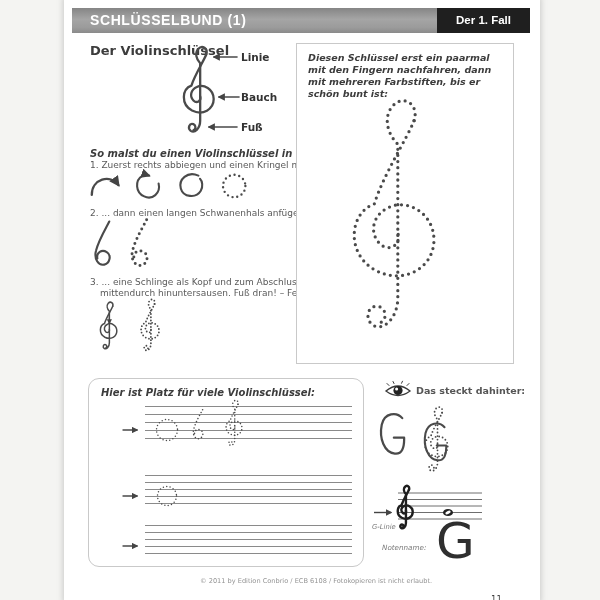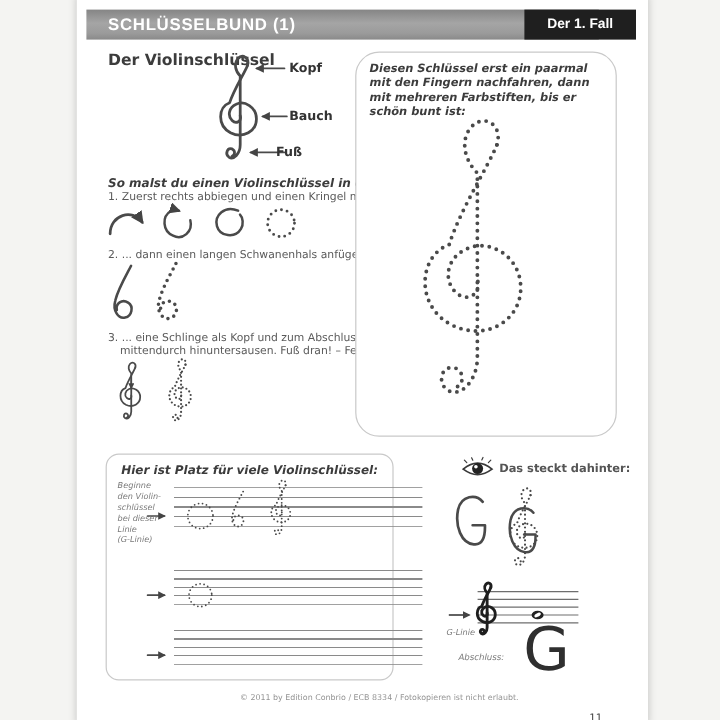--- a/index.html
+++ b/index.html
@@ -41,21 +41,21 @@
 
   
   svg.stroke{fill:none;stroke:#4a4a4a;stroke-linecap:round;stroke-linejoin:round;overflow:visible;}
   svg.stroke-thick{stroke-width:4;}
   .w3{stroke-width:3.4;}
   .dots-sm{stroke-width:4.5;stroke-dasharray:0 8;}
   .dots-md{stroke-width:3;stroke-dasharray:0 6;}
   .trace-dots{stroke-width:1.8;stroke-dasharray:0 3.4;}
 
   .roundbox{
-    border:1.5px solid #c9c9c9;border-radius:20px;background:#fff;box-sizing:border-box;
+    border:1.5px solid #c9c9c9;border-radius:0;background:#fff;box-sizing:border-box;
   }
 
   .staff8{
     background-image:repeating-linear-gradient(to bottom,var(--staff-line,#8a8a8a) 0,var(--staff-line,#8a8a8a) 1px,transparent 1px,transparent 8px);
     height:33px;
   }
   .staff7{
     background-image:repeating-linear-gradient(to bottom,var(--staff-line,#8a8a8a) 0,var(--staff-line,#8a8a8a) 1px,transparent 1px,transparent 7px);
     height:29px;
   }
@@ -91,31 +91,31 @@
 
   <div class="abs h-bold" style="left:26px;top:47px;">Der Violinschlüssel</div>
 
   <svg class="abs stroke w3" viewBox="0 -5 80 145" style="left:108px;top:47px;width:55px;height:98px;">
       <use href="#clef"></use>
     </svg>
 
   <svg class="abs stroke" viewBox="0 0 30 6" style="left:144px;top:58px;width:30px;height:6px;stroke-width:1.6;">
       <path d="M29 3 L6 3" marker-end="url(#ah)"></path>
     </svg>
-  <div class="abs lbl" style="left:177px;top:55px;">Kopf</div>
+  <div class="abs lbl" style="left:177px;top:55px;">Linie</div>
 
   <svg class="abs stroke" viewBox="0 0 26 6" style="left:150px;top:98px;width:26px;height:6px;stroke-width:1.6;">
       <path d="M25 3 L5 3" marker-end="url(#ah)"></path>
     </svg>
   <div class="abs lbl" style="left:177px;top:95px;text-align:center;">Bauch</div>
 
   <svg class="abs stroke" viewBox="0 0 34 6" style="left:140px;top:128px;width:34px;height:6px;stroke-width:1.6;">
       <path d="M33 3 L5 3" marker-end="url(#ah)"></path>
     </svg>
-  <div class="abs lbl" style="left:166px;top:125px;">Fuß</div>
+  <div class="abs lbl" style="left:177px;top:125px;">Fuß</div>
 
   <div class="abs h-boldital" style="left:26px;top:152px;">So malst du einen Violinschlüssel in drei Schritten:</div>
   <div class="abs body-txt" style="left:26px;top:164px;">1. Zuerst rechts abbiegen und einen Kringel machen ...</div>
 
   <div class="abs" style="left:24px;top:174px;display:flex;gap:7px;">
     <svg class="stroke" viewBox="0 0 40 36" style="width:36px;height:32px;stroke-width:2.6;">
         <path d="M4 28 C4 10 25 4 34 17" marker-end="url(#ah)"></path>
       </svg>
     <svg class="stroke" viewBox="0 0 40 40" style="width:36px;height:32px;stroke-width:2.6;">
         <path d="M32 17 C35 29 24 38 14 33 C3 28 2 13 12 7 C14 6 17 6 20 7" marker-end="url(#ah)"></path>
@@ -146,30 +146,22 @@
       <use href="#clef"></use>
     </svg>
 
   <div class="abs roundbox" style="left:232px;top:47px;width:218px;height:321px;">
     <div class="h-boldital" style="padding:8px 11px 0 11px;line-height:12px;font-size:9.5px;">Diesen Schlüssel erst ein paarmal mit den Fingern nachfahren, dann mit mehreren Farbstiften, bis er schön bunt ist:</div>
     <svg class="abs stroke trace-dots" viewBox="0 -5 80 145" style="left:24px;top:46px;width:150px;height:262px;">
         <use href="#clef"></use>
       </svg>
   </div>
 
-  <div class="abs roundbox" style="left:24px;top:382px;width:240px;height:189px;border-radius:11px;">
+  <div class="abs roundbox" style="left:24px;top:382px;width:276px;height:189px;border-radius:11px;">
     <div class="h-boldital" style="padding:8px 0 0 12px;font-size:10px;">Hier ist Platz für viele Violinschlüssel:</div>
-    <div class="abs" style="left:9px;top:22px;width:48px;">
-      <div class="tiny-ital">Beginne</div>
-      <div class="tiny-ital">den Violin-</div>
-      <div class="tiny-ital">schlüssel</div>
-      <div class="tiny-ital">bei dieser</div>
-      <div class="tiny-ital">Linie</div>
-      <div class="tiny-ital">(G-Linie)</div>
-    </div>
   </div>
 
   <div class="abs staff8" style="left:81px;top:410px;width:207px;"></div>
   <div class="abs staff7" style="left:81px;top:479px;width:207px;"></div>
   <div class="abs staff7" style="left:81px;top:529px;width:207px;"></div>
 
   <svg class="abs stroke" viewBox="0 0 20 8" style="left:58px;top:430px;width:20px;height:8px;stroke-width:1.4;">
       <path d="M1 4 L15 4" marker-end="url(#ah)"></path>
     </svg>
   <svg class="abs stroke" viewBox="0 0 20 8" style="left:58px;top:496px;width:20px;height:8px;stroke-width:1.4;">
@@ -226,19 +218,19 @@
     </g>
     <path d="M2 33.5 L19 33.5" stroke="#444" stroke-width="1.4" fill="none" marker-end="url(#ah)"></path>
     <g transform="translate(20,6.5) scale(0.34)" fill="none" stroke="#1e1e1e" stroke-width="7" stroke-linecap="round" stroke-linejoin="round">
         <use href="#clef"></use>
       </g>
     <ellipse cx="76" cy="33.5" rx="5" ry="3.6" fill="#222"></ellipse>
     <ellipse cx="76" cy="33.5" rx="2.9" ry="1.5" fill="#fff" transform="rotate(-28 76 33.5)"></ellipse>
   </svg>
   <div class="abs tiny-ital" style="left:308px;top:527px;text-align:right;">G-Linie</div>
 
-  <div class="abs tiny-ital" style="left:318px;top:547px;font-size:7.2px;">Abschluss:</div>
+  <div class="abs tiny-ital" style="left:318px;top:547px;font-size:7.2px;">Notenname:</div>
   <div class="abs big-g" style="left:372px;top:516px;">G</div>
 
-  <div class="abs footer-txt" style="left:136px;top:581px;">© 2011 by Edition Conbrio / ECB 8334 / Fotokopieren ist nicht erlaubt.</div>
+  <div class="abs footer-txt" style="left:136px;top:581px;">© 2011 by Edition Conbrio / ECB 6108 / Fotokopieren ist nicht erlaubt.</div>
   <div class="abs pagenum" style="left:427px;top:578px;">11</div>
 
 </div>
 
 </body></html>

